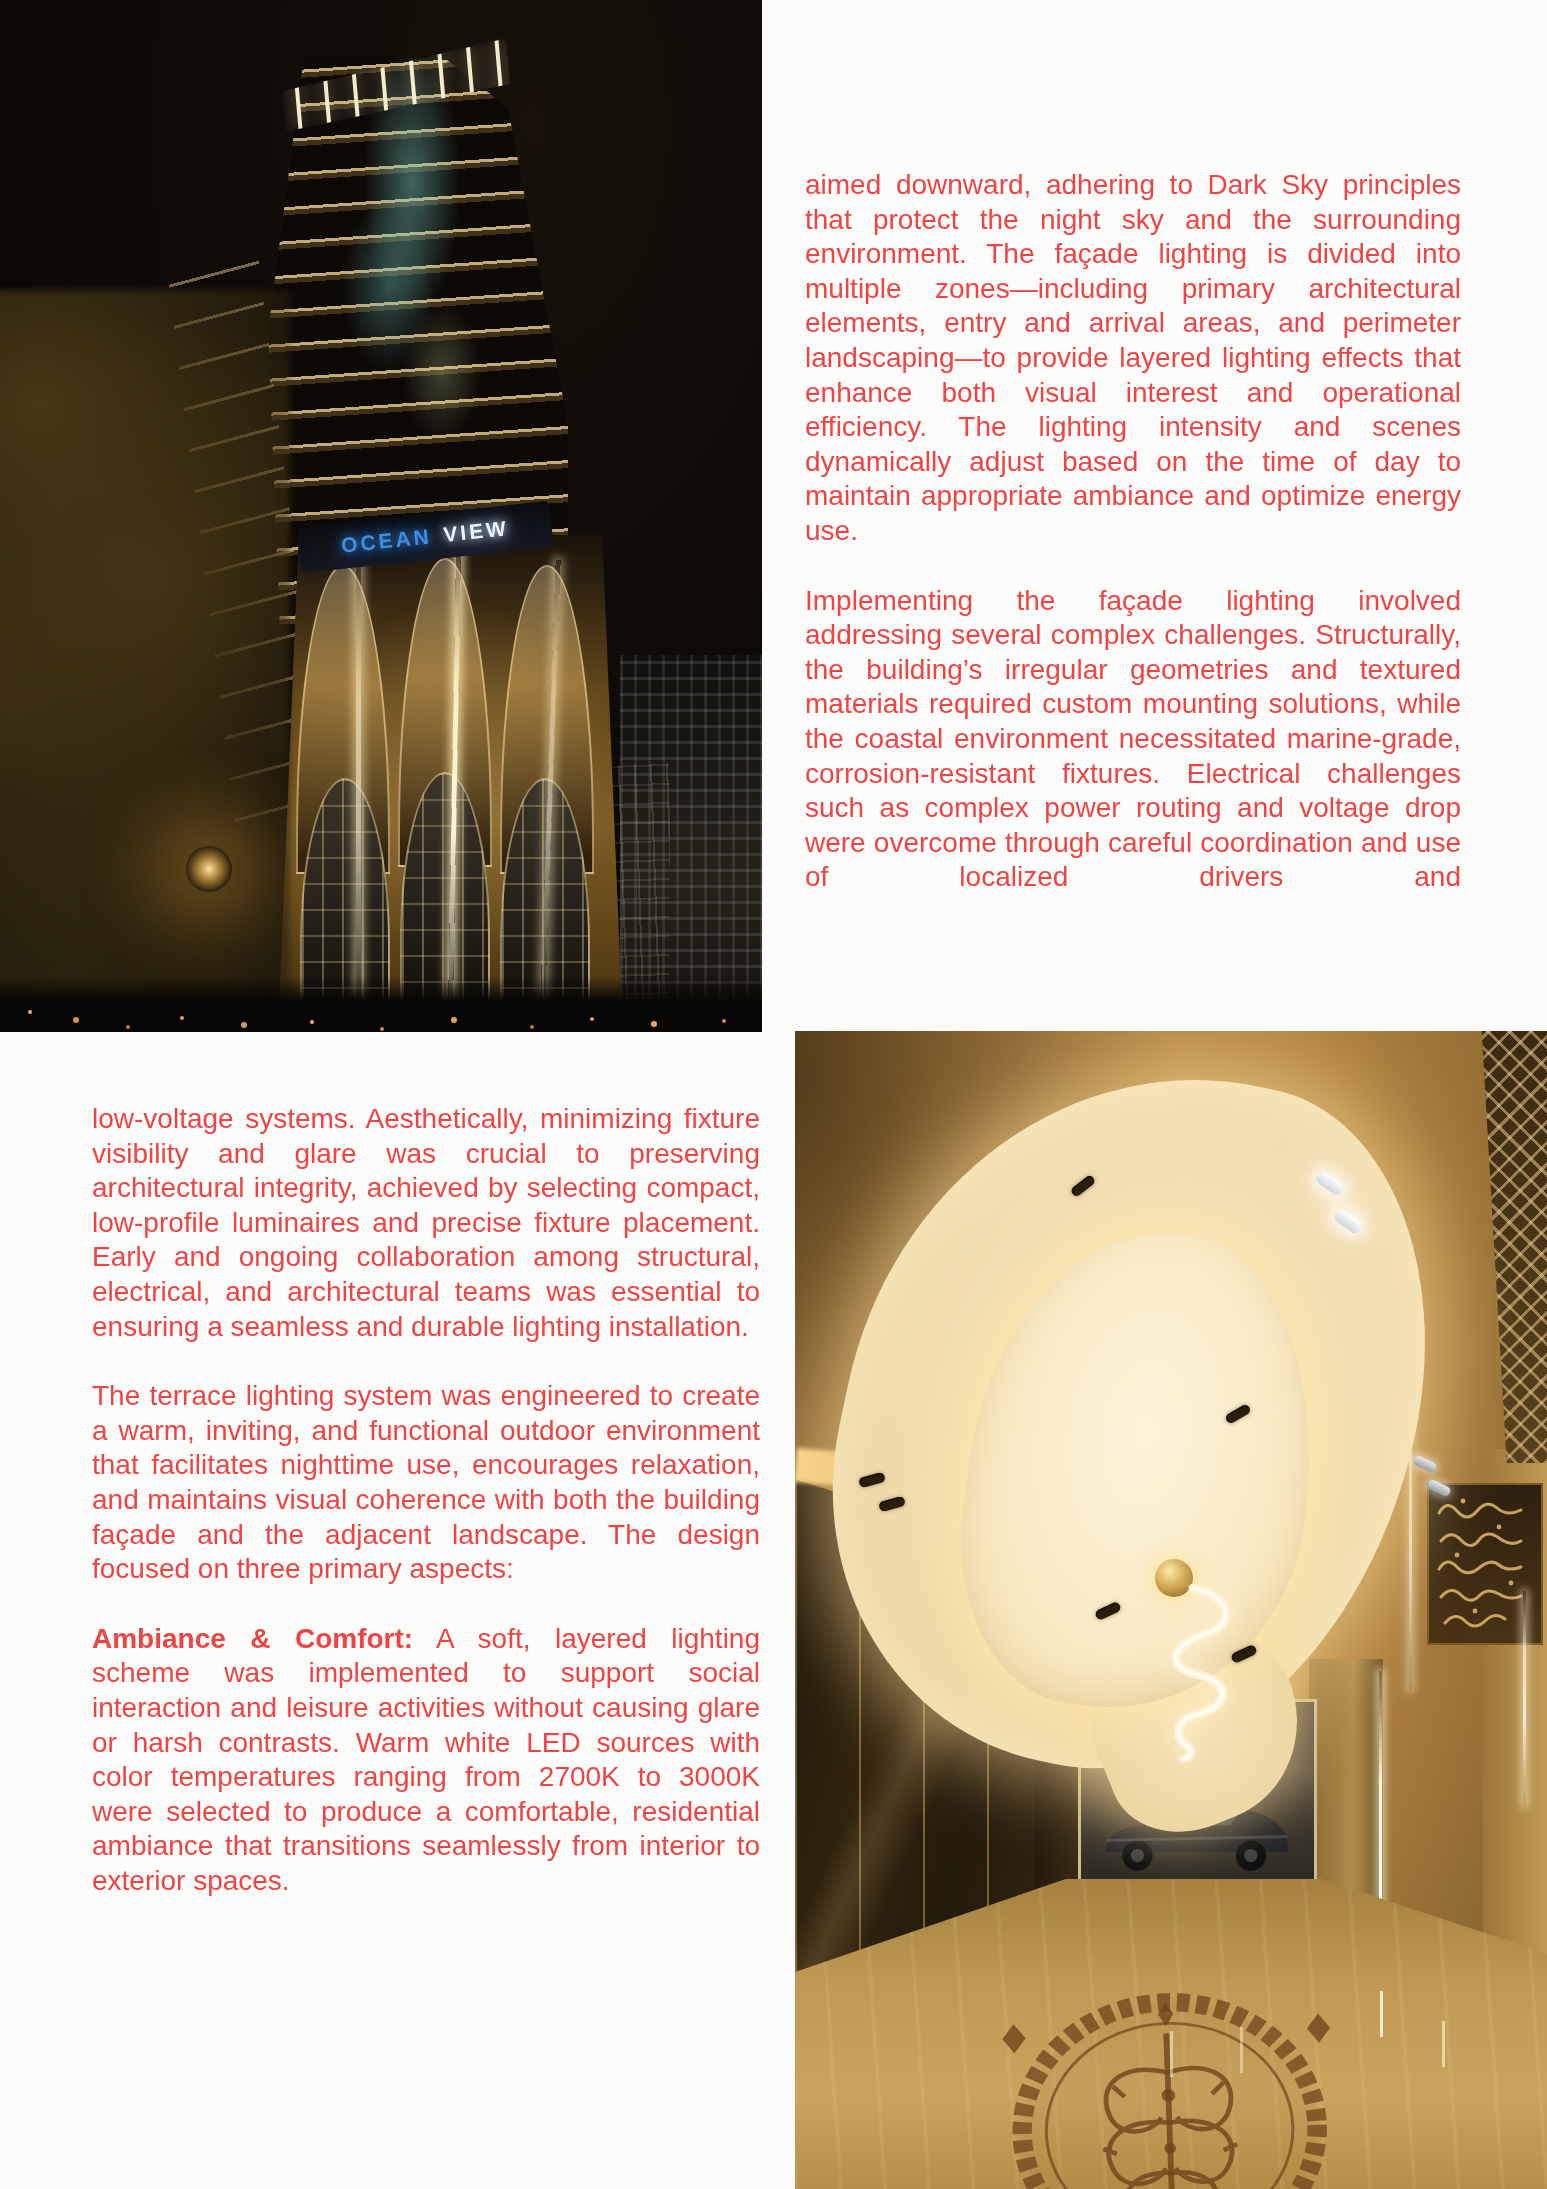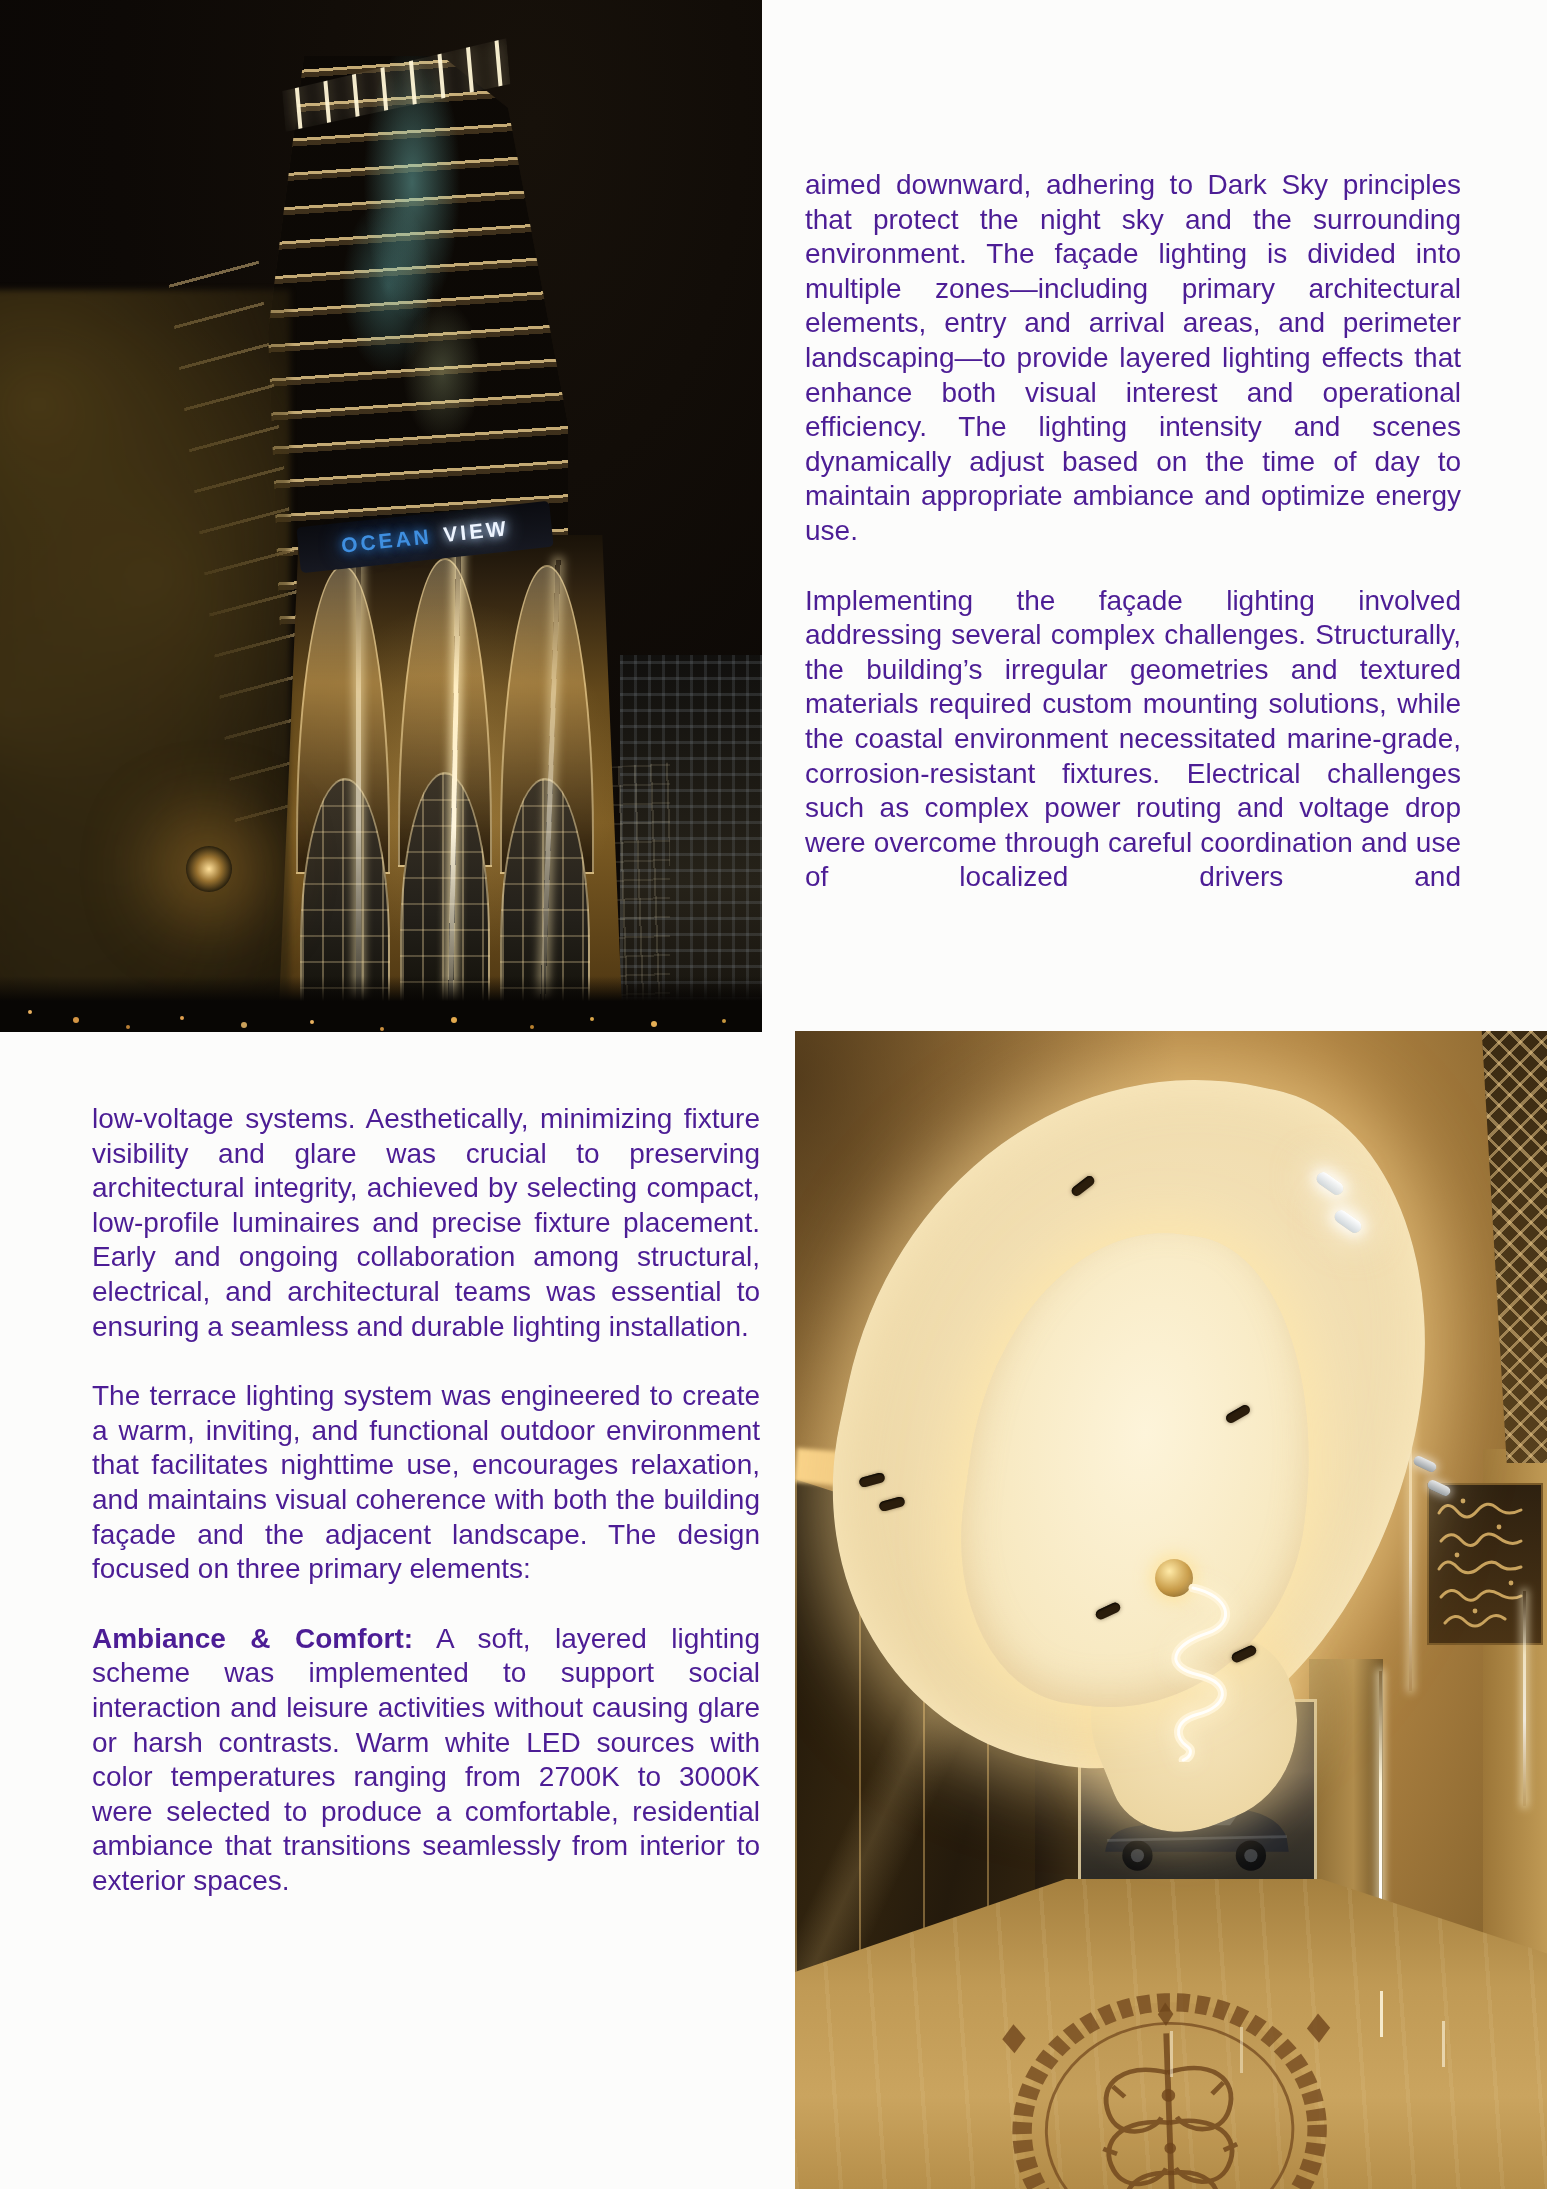--- a/index.html
+++ b/index.html
@@ -1,21 +1,21 @@
 <!DOCTYPE html>
 <html><head>
 <meta charset="utf-8">
 <style>
   html,body{margin:0;padding:0;}
   body{width:1547px;height:2189px;position:relative;background:#fcfcfb;
        font-family:"Liberation Sans",sans-serif;}
   .page{position:absolute;inset:0;overflow:hidden;}
 
   
-  .col{position:absolute;color:#4c1d95;font-size:28px;line-height:34.6px;}
+  .col{position:absolute;color:#ef4444;font-size:28px;line-height:34.6px;}
   .col p{margin:0 0 35px;text-align:justify;}
   .col p.justify-last{text-align-last:justify;}
   .col-right{left:805px;top:168px;width:656px;}
   .col-left{left:92px;top:1102px;width:668px;}
   .lead{font-weight:700;}
 
   
   .photo-building{position:absolute;left:0;top:0;width:762px;height:1032px;overflow:hidden;
     background:radial-gradient(ellipse at 70% 12%,#17110a 0%,#0d0906 55%,#090605 100%);}
   .photo-building>div{position:absolute;}
@@ -192,21 +192,21 @@
     <div class="b-street-dots"></div>
   </figure>
 
   <section class="col col-right">
     <p>aimed downward, adhering to Dark Sky principles that protect the night sky and the surrounding environment. The façade lighting is divided into multiple zones—including primary architectural elements, entry and arrival areas, and perimeter landscaping—to provide layered lighting effects that enhance both visual interest and operational efficiency. The lighting intensity and scenes dynamically adjust based on the time of day to maintain appropriate ambiance and optimize energy use.</p>
     <p class="justify-last">Implementing the façade lighting involved addressing several complex challenges. Structurally, the building’s irregular geometries and textured materials required custom mounting solutions, while the coastal environment necessitated marine-grade, corrosion-resistant fixtures. Electrical challenges such as complex power routing and voltage drop were overcome through careful coordination and use of localized drivers and</p>
   </section>
 
   <section class="col col-left">
     <p>low-voltage systems. Aesthetically, minimizing fixture visibility and glare was crucial to preserving architectural integrity, achieved by selecting compact, low-profile luminaires and precise fixture placement. Early and ongoing collaboration among structural, electrical, and architectural teams was essential to ensuring a seamless and durable lighting installation.</p>
-    <p>The terrace lighting system was engineered to create a warm, inviting, and functional outdoor environment that facilitates nighttime use, encourages relaxation, and maintains visual coherence with both the building façade and the adjacent landscape. The design focused on three primary elements:</p>
+    <p>The terrace lighting system was engineered to create a warm, inviting, and functional outdoor environment that facilitates nighttime use, encourages relaxation, and maintains visual coherence with both the building façade and the adjacent landscape. The design focused on three primary aspects:</p>
     <p><strong class="lead">Ambiance &amp; Comfort:</strong><span> A soft, layered lighting scheme was implemented to support social interaction and leisure activities without causing glare or harsh contrasts. Warm white LED sources with color temperatures ranging from 2700K to 3000K were selected to produce a comfortable, residential ambiance that transitions seamlessly from interior to exterior spaces.</span></p>
   </section>
 
   <figure class="photo-interior" style="margin:0">
     <div class="i-rightwall"></div>
     <div class="i-lattice"></div>
     <div class="i-callig">
       <svg class="callig-svg" viewBox="0 0 112 158">
         <g fill="none" stroke="#d8b066" stroke-width="3" stroke-linecap="round" opacity="0.9">
           <path d="M10,28 q8,-14 18,-2 t20,0 t20,-3 t24,2"></path>

